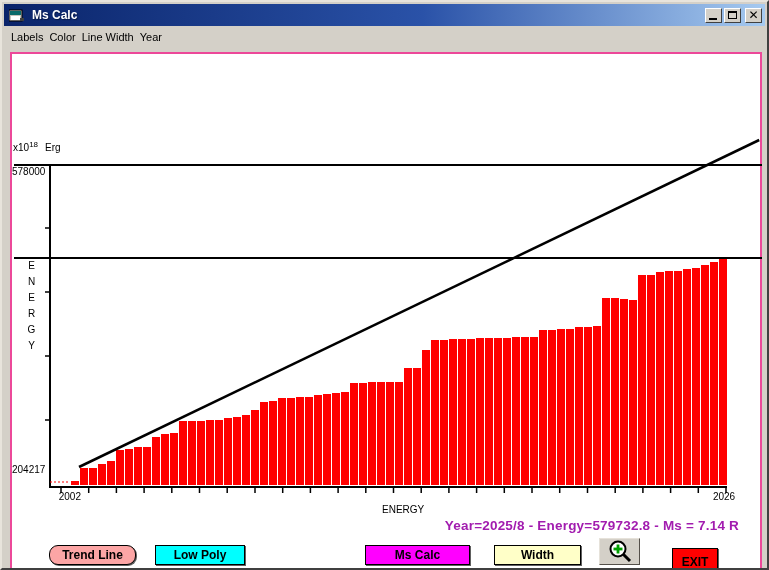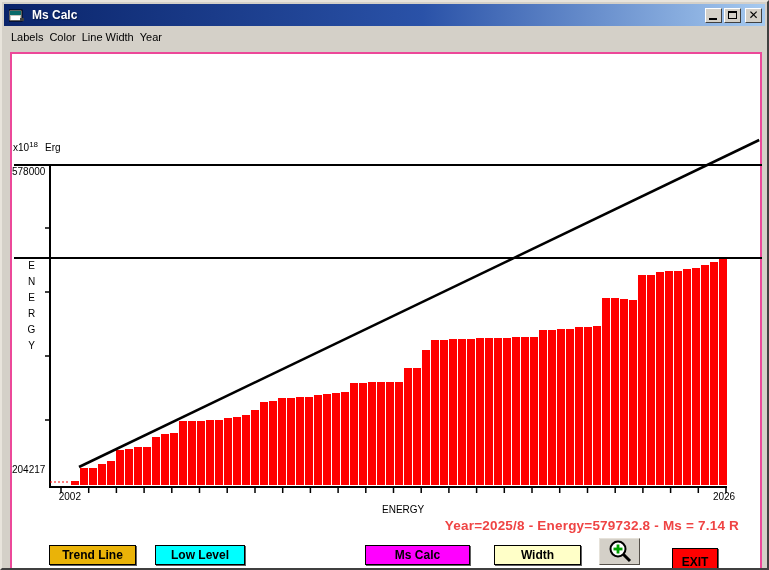--- a/index.html
+++ b/index.html
@@ -40,21 +40,21 @@
   .lbl-unit sup { font-size:8px; }
   .lbl-unit .erg { margin-left:7px; }
   .lbl-top    { left:0px;  top:112px; }
   .lbl-bottom { left:0px;  top:410px; }
   .lbl-energy { left:14px; top:206px; writing-mode:vertical-lr; text-orientation:upright;
                 letter-spacing:5px; font-size:10px; }
   .lbl-x-start { left:33px;  top:437px; width:36px; text-align:right; }
   .lbl-x-end   { left:693px; top:437px; width:38px; text-align:center; }
   .lbl-years   { left:370px; top:450px; }
   .status-line { position:absolute; right:21px; top:464px; font-size:13.5px; font-weight:bold;
-                 color:#ef4444; letter-spacing:.2px; }
+                 color:#a21caf; letter-spacing:.2px; }
 
   
   .tbtn { position:absolute; top:543px; height:20px; border:1px solid #000;
           box-shadow:1px 1px 0 #606060; font-weight:bold; font-size:12px; color:#000;
           display:flex; align-items:center; justify-content:center; cursor:default;
           font-family:"Liberation Sans", sans-serif; }
   .btn-trend  { left:47px;  width:87px; }
   .btn-low    { left:153px; width:90px; }
   .btn-high   { left:258px; width:90px; }
   .btn-mscalc { left:363px; width:105px; }
@@ -212,22 +212,22 @@
     </div>
     <div class="plot-label lbl-top">578000</div>
     <div class="plot-label lbl-energy">ENERGY</div>
     <div class="plot-label lbl-bottom">204217</div>
     <div class="plot-label lbl-x-start">2002</div>
     <div class="plot-label lbl-x-end">2026</div>
     <div class="plot-label lbl-years">ENERGY</div>
     <div class="status-line">Year=2025/8 - Energy=579732.8 - Ms = 7.14 R</div>
   </div>
 
-  <button class="tbtn btn-trend" style="background-color: #eab308;">Trend Line</button>
-  <button class="tbtn btn-low" style="background-color: rgb(0, 255, 255);">Low Level</button>
+  <button class="tbtn btn-trend" style="background-color: #fca5a5; border-radius: 9px;">Trend Line</button>
+  <button class="tbtn btn-low" style="background-color: rgb(0, 255, 255);">Low Poly</button>
   <button class="tbtn btn-mscalc" style="background-color: rgb(255, 0, 255);">Ms Calc</button>
   <button class="tbtn btn-redraw" style="background-color: rgb(255, 255, 200);">Width</button>
 
   <div class="zoombtn">
     <svg width="30" height="25" viewBox="0 0 30 25">
       <circle cx="13" cy="10" r="7.5" fill="#fff" stroke="#000" stroke-width="2"></circle>
       <rect x="11.6" y="5.5" width="2.8" height="9" fill="#00a000"></rect>
       <rect x="8.5" y="8.6" width="9" height="2.8" fill="#00a000"></rect>
       <line x1="18.5" y1="15.5" x2="25" y2="22" stroke="#000" stroke-width="3"></line>
     </svg>

